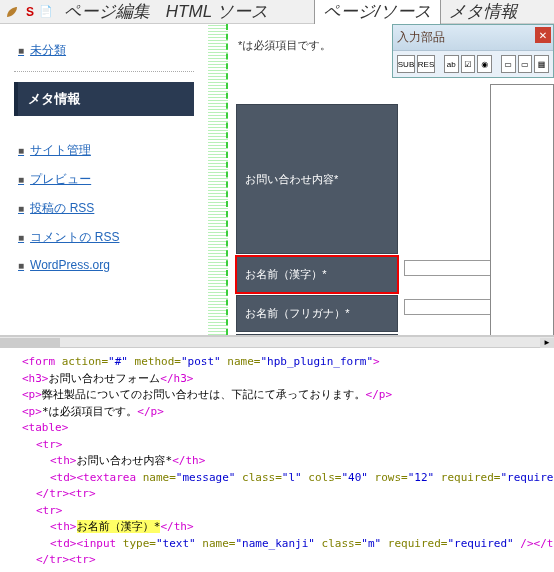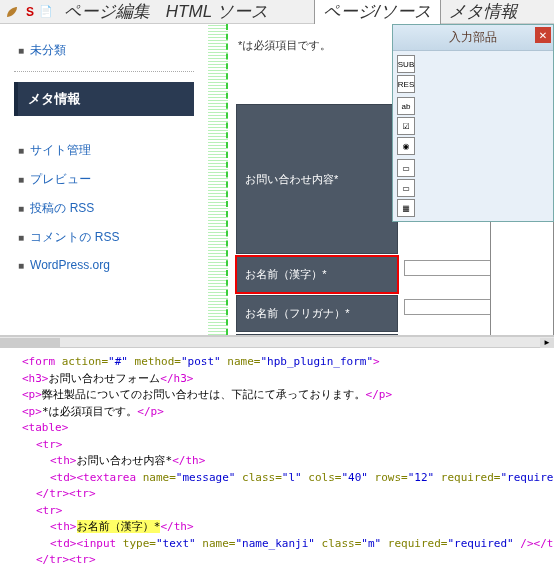--- a/index.html
+++ b/index.html
@@ -7,38 +7,38 @@
 .toolbar { height: 24px; background: #f0f0f0; border-bottom: 1px solid #ccc; display: flex; align-items: center; padding: 0 4px; }
 .tb-icon { width: 16px; height: 16px; display: inline-flex; align-items: center; justify-content: center; margin-right: 2px; }
 .tb-s { color: #c00; font-weight: bold; font-size: 12px; margin: 0 4px; }
 .tb-doc { font-size: 11px; }
 .tab { padding: 3px 8px; font-size: 17px; color: #333; cursor: pointer; font-style: italic; }
 .tab.active { background: #fff; border: 1px solid #999; border-bottom: none; margin-left: 38px; }
 .tb-right { margin-left: auto; display: flex; gap: 4px; align-items: center; }
 .tb-btn { border: 1px solid #aaa; background: #f5f5f5; padding: 1px 6px; font-size: 11px; }
 .main { display: flex; height: 312px; border-bottom: 1px solid #ccc; }
 .sidebar { width: 208px; background: #fff; padding: 12px 14px; }
-.sb-link { color: #2266bb; font-size: 12px; padding: 6px 0 6px 4px; cursor: pointer; display: flex; align-items: center; }
+.sb-link { color: #2266bb; text-decoration: underline; font-size: 12px; padding: 6px 0 6px 4px; cursor: pointer; display: flex; align-items: center; }
 .sb-link::before { content: "■"; color: #555; margin-right: 6px; font-size: 10px; text-decoration: none; display: inline-block; }
 .sb-header { background: #2a3a52; color: #fff; padding: 8px 10px; font-weight: bold; font-size: 13px; margin: 8px 0 20px 0; border-left: 4px solid #1a2a40; }
 .divider { border-top: 1px dotted #aaa; margin: 6px 0 10px 0; }
 .preview { flex: 1; position: relative; background: #fff; overflow: hidden; }
 .preview-margin { position: absolute; left: 0; top: 0; width: 20px; height: 100%; border-right: 2px dashed #3bcf3b; background: repeating-linear-gradient(0deg, #b8f0b8 0, #b8f0b8 1px, transparent 1px, transparent 3px); }
 .required-note { position: absolute; left: 30px; top: 14px; font-size: 11px; color: #333; }
 .form-table { position: absolute; left: 28px; top: 80px; right: 0; }
 .form-row { display: flex; margin-bottom: 2px; }
 .form-label { background: #4d5866; color: #fff; padding: 10px 8px; font-size: 11px; width: 162px; border: 1px solid #3a4450; }
 .form-label.tall { height: 150px; display:flex; align-items:center; padding-top:0; padding-bottom:0;}
 .form-label.highlighted-row { outline: 2px solid #e00; outline-offset: -1px; }
 .form-input { flex: 1; padding: 4px 2px 4px 6px; }
 .form-input input { width: 120px; border: 1px solid #999; height: 16px; font-size: 11px; }
 .parts-panel { position: absolute; right: 0; top: 0; width: 162px; background: #e8f0f8; border: 1px solid #7aa; }
-.parts-title { background: linear-gradient(#dceaf5,#c5d8e8); padding: 4px; text-align: center; color: #5a3a2a; font-size: 12px; position: relative; border-bottom:1px solid #b0c4d4;}
+.parts-title { background: linear-gradient(#dceaf5,#c5d8e8); padding: 4px; text-align: left; color: #5a3a2a; font-size: 12px; position: relative; border-bottom:1px solid #b0c4d4;}
 .parts-close { position: absolute; right: 2px; top: 2px; width: 16px; height: 16px; background: #c94030; color: #fff; display: flex; align-items: center; justify-content: center; font-size: 10px; cursor: pointer; }
-.parts-row { display: flex; padding: 4px; gap: 2px; flex-direction: column; }
+.parts-row { display: flex; padding: 4px; gap: 2px; }
 .parts-btn { width: 18px; height: 18px; background: #fff; border: 1px solid #888; font-size: 8px; display: flex; align-items: center; justify-content: center; cursor: pointer; }
 .parts-sep { width: 6px; }
 .white-box { position: absolute; right: 0; top: 60px; width: 64px; height: 260px; background: #fff; border: 1px solid #888; }
 .scrollbar { height: 12px; background: #e8e8e8; border-top: 1px solid #ccc; border-bottom: 1px solid #ccc; position: relative; }
 .scroll-thumb { position: absolute; left: 0; width: 60px; height: 10px; top: 1px; background: #ccc; }
 .scroll-l, .scroll-r { position: absolute; width: 14px; height: 10px; top: 1px; background: #ddd; font-size:8px; text-align:center; line-height:10px;}
 .scroll-l { left: 0; } .scroll-r { right: 0; }
 .source { padding: 6px 8px; font-family: "MS Gothic", monospace; font-size: 11px; line-height: 1.5; white-space: pre; overflow: auto; height: 224px; color: #000; }
 .t-tag { color: #d000d0; }
 .t-attr { color: #808000; }

